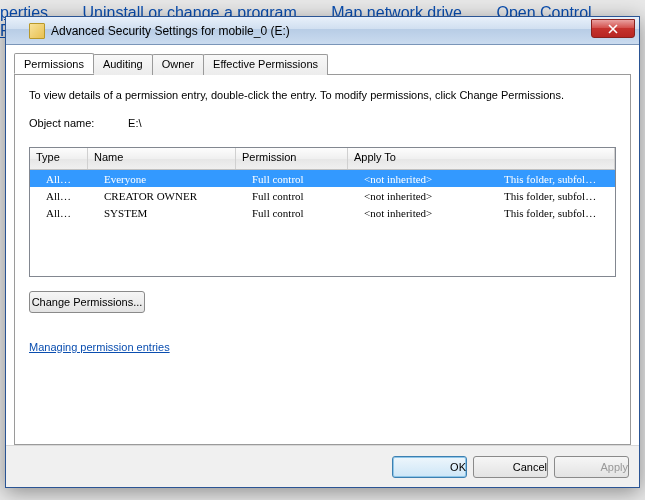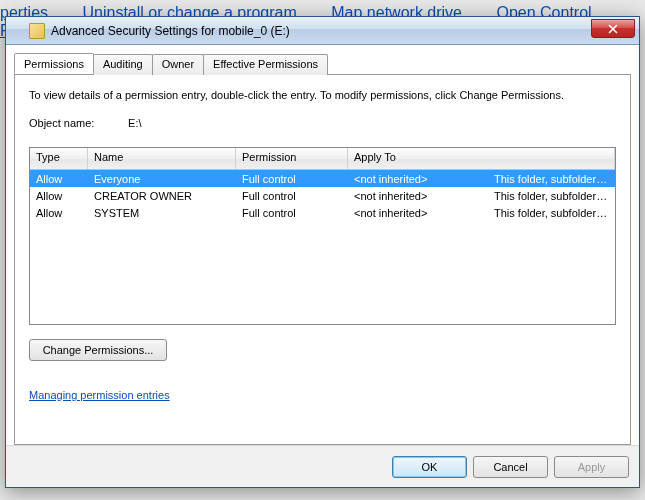--- a/index.html
+++ b/index.html
@@ -106,21 +106,21 @@
   flex-direction: column;
   position: relative;
   z-index: 1;
 }
 .instr { font-size: 11px; color: #000; margin-bottom: 16px; }
 .obj-row { font-size: 11px; margin-bottom: 18px; }
 .obj-row .lbl { display: inline-block; width: 96px; }
 .pe-label { font-size: 11px; margin-bottom: 3px; }
 .listview {
   border: 1px solid #828790;
-  height: 178px;
+  height: 130px;
   background: #fff;
   display: flex;
   flex-direction: column;
   overflow: hidden;
 }
 .lv-head {
   display: flex;
   background: linear-gradient(to bottom,#fdfdfd,#f0f0f0 50%, #e6e6e6 51%, #f0f0f0);
   border-bottom: 1px solid #c0c0c0;
   height: 22px;
@@ -133,34 +133,35 @@
   overflow: hidden;
 }
 .lv-body { flex: 1; overflow: auto; }
 .lv-row {
   display: flex;
   height: 17px;
   font-size: 11px;
   align-items: center;
 }
 .lv-row .col {
-  padding: 1px 6px;
+  padding: 1px 16px;
   white-space: nowrap;
   overflow: hidden;
   text-overflow: ellipsis;
+  font-family: Liberation Serif, serif;
 }
 .lv-row.selected { background: #3399ff; color: #fff; }
 .c-type { width: 58px; }
 .c-name { width: 148px; }
 .c-perm { width: 112px; }
 .c-inh { width: 140px; }
 .c-apply { flex: 1; }
 .change-btn {
   margin-top: 14px;
-  width: 138px;
+  width: 116px;
   height: 22px;
   font-size: 11px;
   background: linear-gradient(to bottom,#f6f6f6,#e3e3e3);
   border: 1px solid #8a8a8a;
   border-radius: 3px;
 }
 .link-row {
   margin-top: 28px;
 }
 .link-row a {
@@ -179,20 +180,21 @@
   padding: 0 10px;
   gap: 6px;
 }
 .dlg-buttons button {
   width: 75px;
   height: 22px;
   font-size: 11px;
   border: 1px solid #8a8a8a;
   border-radius: 3px;
   background: linear-gradient(to bottom,#f6f6f6,#e3e3e3);
+  text-align: right;
 }
 .dlg-buttons button.default {
   border: 1px solid #3c7fb1;
   box-shadow: 0 0 0 1px #8fc6e8 inset;
   background: linear-gradient(to bottom,#eef6fc,#cde6f7);
 }
 .dlg-buttons button:disabled { color: #999; }
 </style>
 </head>
 <body>

